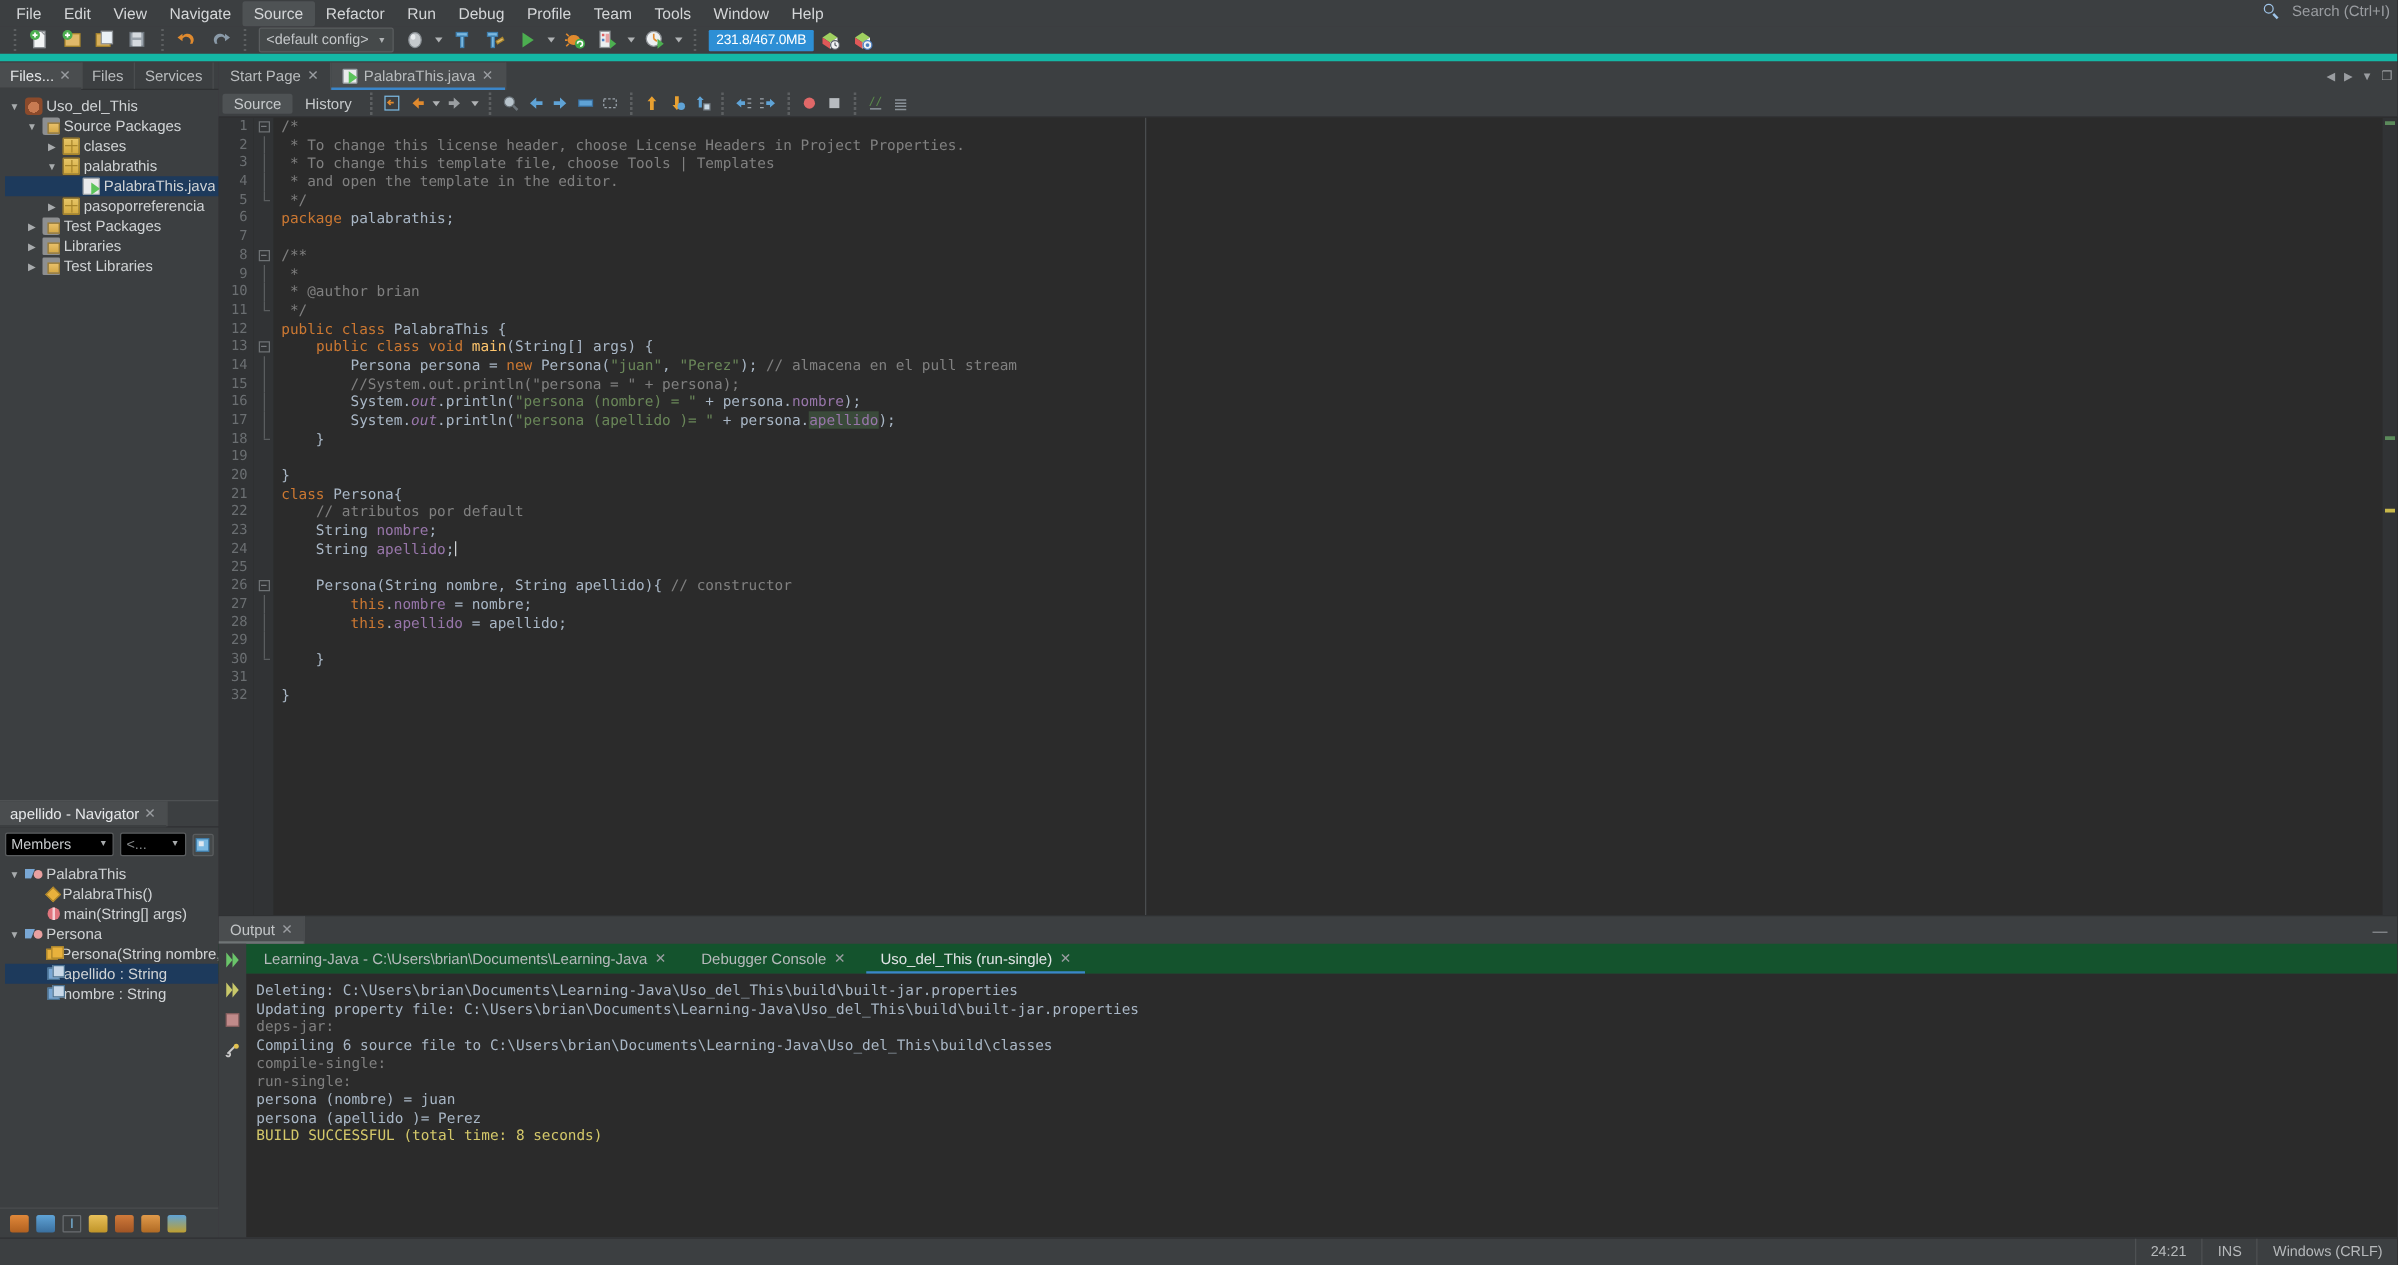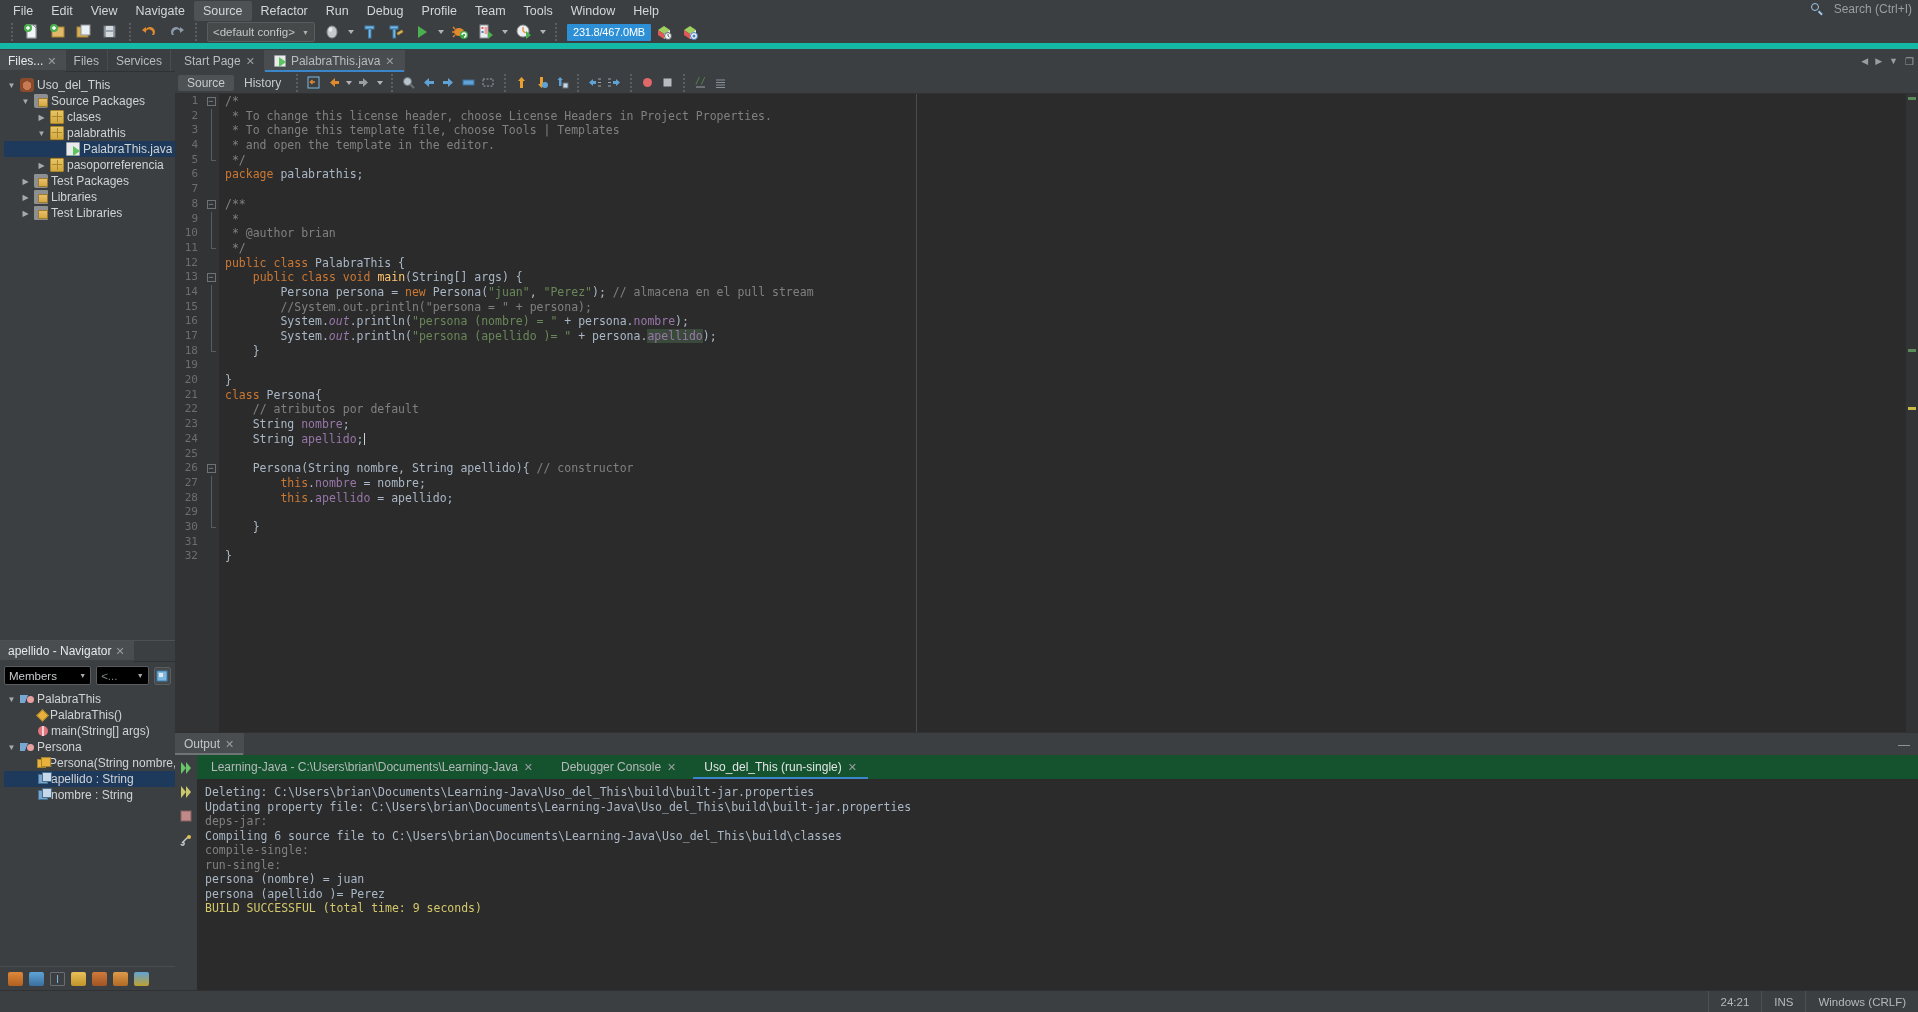--- a/index.html
+++ b/index.html
@@ -832,21 +832,21 @@
     </div>
     <div class="outtext" id="outtext">
         <div class="oline">Deleting: C:\Users\brian\Documents\Learning-Java\Uso_del_This\build\built-jar.properties</div>
         <div class="oline">Updating property file: C:\Users\brian\Documents\Learning-Java\Uso_del_This\build\built-jar.properties</div>
         <div class="oline dim">deps-jar:</div>
         <div class="oline">Compiling 6 source file to C:\Users\brian\Documents\Learning-Java\Uso_del_This\build\classes</div>
         <div class="oline dim">compile-single:</div>
         <div class="oline dim">run-single:</div>
         <div class="oline">persona (nombre) = juan</div>
         <div class="oline">persona (apellido )= Perez</div>
-        <div class="oline succ">BUILD SUCCESSFUL (total time: 9 seconds)</div>
+        <div class="oline succ">BUILD SUCCESSFUL (total time: 8 seconds)</div>
       </div>
   </div>
 
   <div class="status">
     <div class="st-cell">24:21</div>
     <div class="st-cell">INS</div>
     <div class="st-cell">Windows (CRLF)</div>
   </div>
 
 </div>

